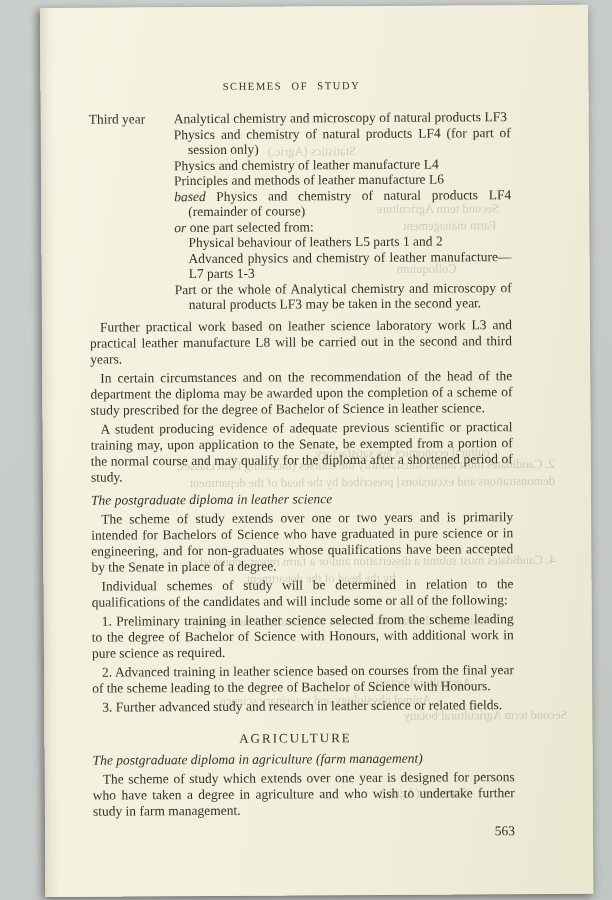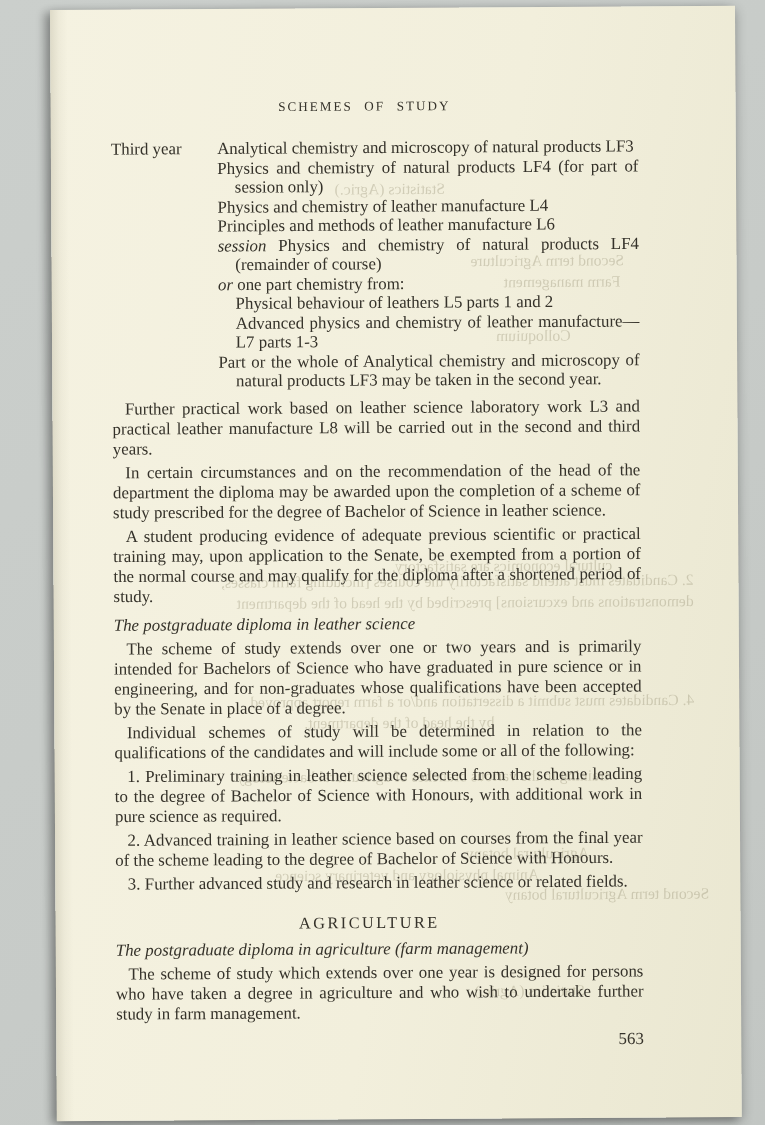--- a/index.html
+++ b/index.html
@@ -121,22 +121,22 @@
 
     <div class="running-head">SCHEMES OF STUDY</div>
 
     <div class="third-year">
       <div class="ty-label">Third year</div>
       <div class="ty-courses">
         <div class="course hang">Analytical chemistry and microscopy of natural products LF3</div>
         <div class="course hang">Physics and chemistry of natural products LF4 (for part of session only)</div>
         <div class="course hang">Physics and chemistry of leather manufacture L4</div>
         <div class="course hang">Principles and methods of leather manufacture L6</div>
-        <div class="course hang"><span class="it">session</span> <span>Physics and chemistry of natural products LF4 (remainder of course)</span></div>
-        <div class="course hang"><span class="it">or</span> <span>one part chemistry from:</span></div>
+        <div class="course hang"><span class="it">based</span> <span>Physics and chemistry of natural products LF4 (remainder of course)</span></div>
+        <div class="course hang"><span class="it">or</span> <span>one part selected from:</span></div>
         <div class="course sub">Physical behaviour of leathers L5 parts 1 and 2</div>
         <div class="course sub">Advanced physics and chemistry of leather manufacture—L7 parts 1-3</div>
         <div class="course hang">Part or the whole of Analytical chemistry and microscopy of natural products LF3 may be taken in the second year.</div>
       </div>
     </div>
 
     <div class="para p-first">Further practical work based on leather science laboratory work L3 and practical leather manufacture L8 will be carried out in the second and third years.</div>
     <div class="para">In certain circumstances and on the recommendation of the head of the department the diploma may be awarded upon the completion of a scheme of study prescribed for the degree of Bachelor of Science in leather science.</div>
     <div class="para">A student producing evidence of adequate previous scientific or practical training may, upon application to the Senate, be exempted from a portion of the normal course and may qualify for the diploma after a shortened period of study.</div>
 

